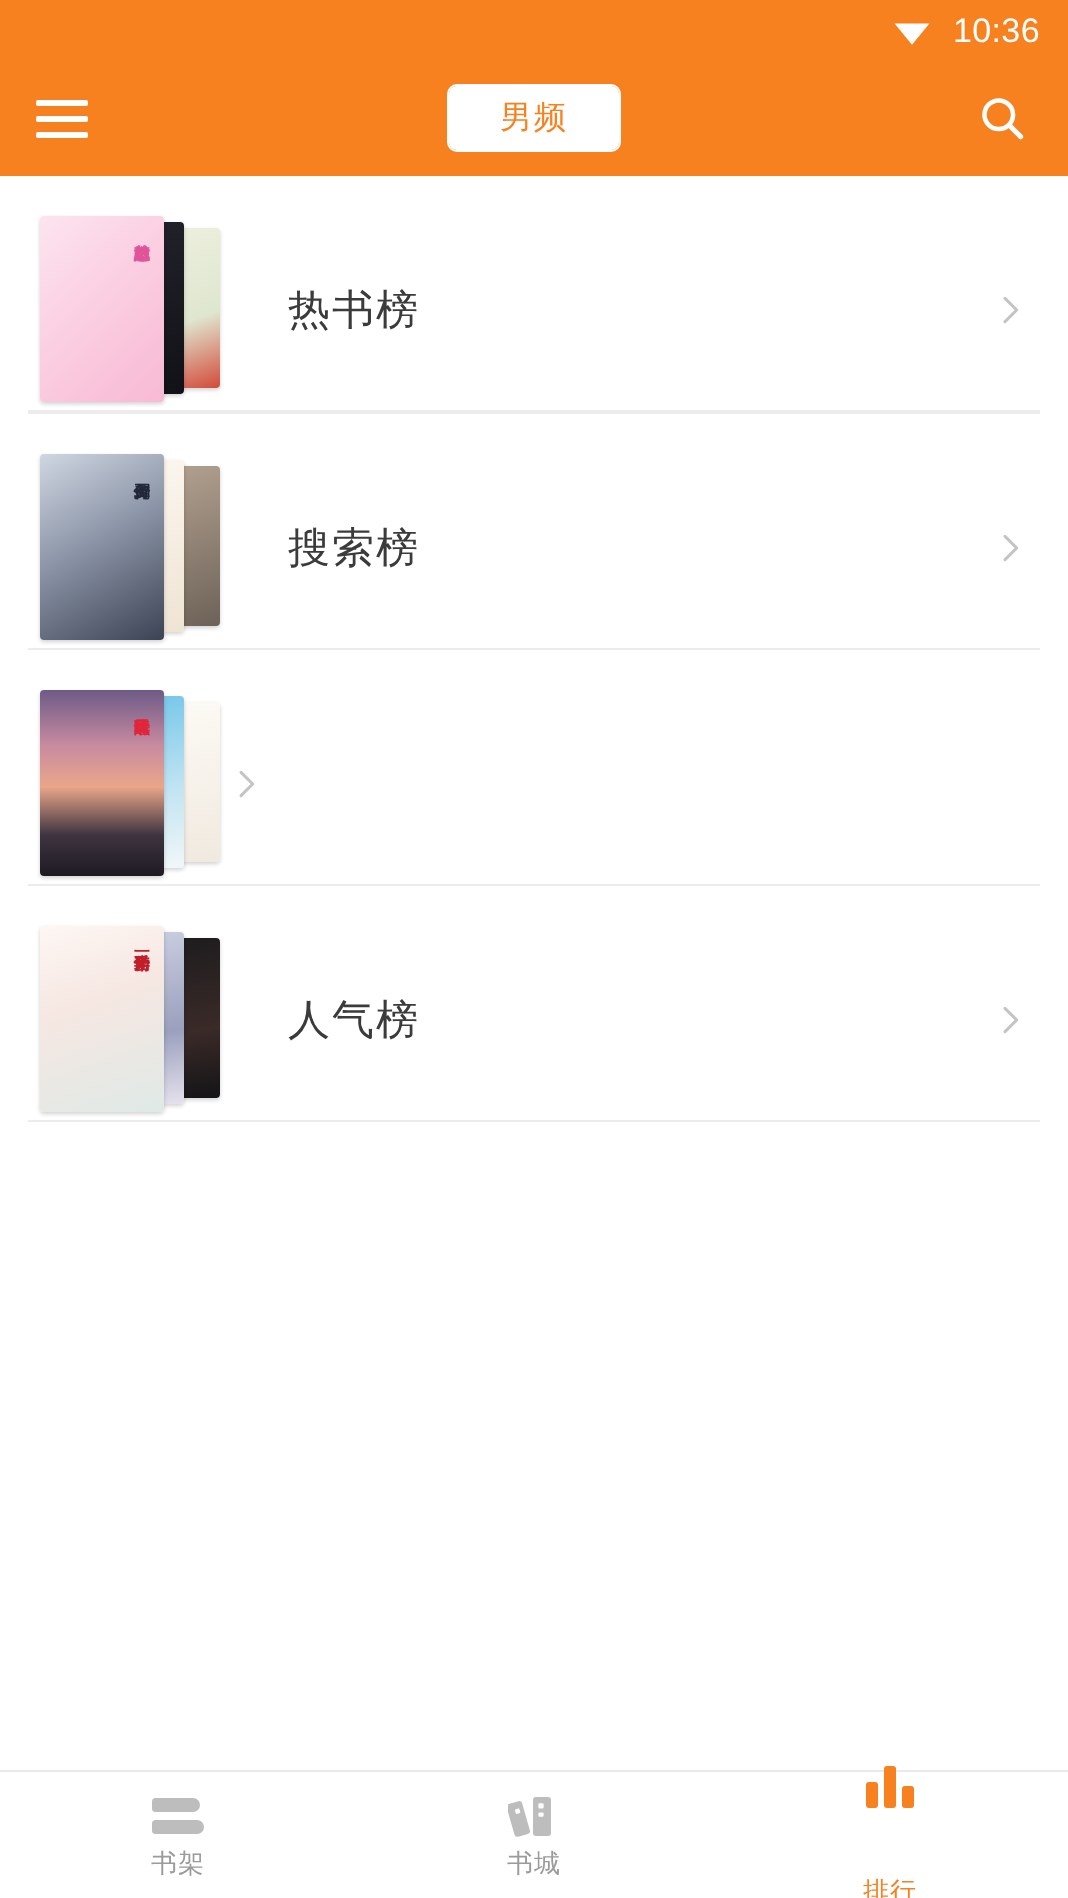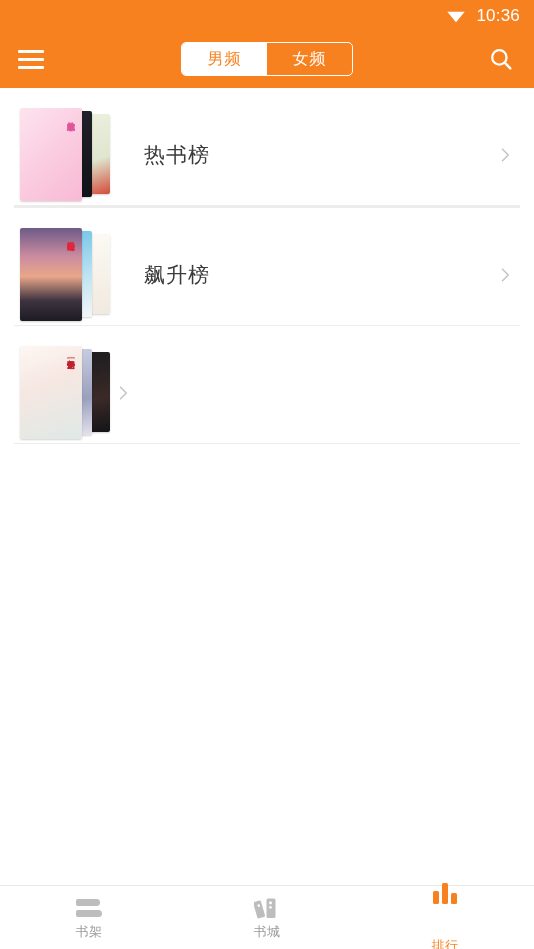--- a/index.html
+++ b/index.html
@@ -110,21 +110,20 @@
 
   <div class="appbar">
     <div class="hamburger">
       <span></span>
       <span></span>
       <span></span>
     </div>
 
     <div class="segctl">
       <div class="seg active">男频</div>
-      <div class="seg inactive">女频</div>
     </div>
 
     <div class="search-btn">
       <svg viewBox="0 0 24 24" width="26" height="26">
         <circle cx="10.5" cy="10.5" r="6.6" fill="none" stroke="#ffffff" stroke-width="2.1"></circle>
         <line x1="15.4" y1="15.4" x2="20.6" y2="20.6" stroke="#ffffff" stroke-width="2.3" stroke-linecap="round"></line>
       </svg>
     </div>
   </div>
 
@@ -145,36 +144,56 @@
         </div>
         <div class="row-label">热书榜</div>
         <div class="chevron">
           <svg viewBox="0 0 24 24" width="20" height="20">
             <polyline points="9,5 16,12 9,19" fill="none" stroke="#c4c4c4" stroke-width="1.8" stroke-linecap="round" stroke-linejoin="round"></polyline>
           </svg>
         </div>
       </div>
       <div class="row-sep"></div>
       <div class="row-sep"></div>
+      <div class="row">
+        <div class="cover-stack">
+          <div class="cover cv-back2">
+            <div class="cover-inner" style="background: linear-gradient(160deg, rgb(185, 167, 149) 0%, rgb(109, 98, 88) 100%);"></div>
+          </div>
+          <div class="cover cv-back1">
+            <div class="cover-inner" style="background: linear-gradient(160deg, rgb(253, 248, 241) 0%, rgb(239, 228, 212) 100%);"></div>
+          </div>
+          <div class="cover cv-front">
+            <div class="cover-inner" style="background: linear-gradient(150deg, rgb(207, 215, 226) 0%, rgb(141, 150, 168) 45%, rgb(59, 67, 84) 100%);">
+              <div class="cv-title" style="color: rgb(35, 40, 58);">剑三夕传奇</div>
+            </div>
+          </div>
+        </div>
+        <div class="row-label">搜索榜</div>
+        <div class="chevron">
+          <svg viewBox="0 0 24 24" width="20" height="20">
+            <polyline points="9,5 16,12 9,19" fill="none" stroke="#c4c4c4" stroke-width="1.8" stroke-linecap="round" stroke-linejoin="round"></polyline>
+          </svg>
+        </div>
+      </div>
       <div class="row-sep"></div>
       <div class="row">
         <div class="cover-stack">
           <div class="cover cv-back2">
             <div class="cover-inner" style="background: linear-gradient(170deg, rgb(253, 251, 246) 0%, rgb(240, 233, 223) 100%);"></div>
           </div>
           <div class="cover cv-back1">
             <div class="cover-inner" style="background: linear-gradient(170deg, rgb(110, 196, 232) 0%, rgb(191, 227, 242) 55%, rgb(242, 247, 249) 100%);"></div>
           </div>
           <div class="cover cv-front">
             <div class="cover-inner" style="background: linear-gradient(rgb(109, 91, 135) 0%, rgb(201, 139, 160) 30%, rgb(233, 166, 137) 52%, rgb(62, 52, 64) 78%, rgb(29, 26, 34) 100%);">
               <div class="cv-title" style="color: rgb(224, 38, 59);">天黑请睡</div>
             </div>
           </div>
         </div>
-        <div class="row-label">飙升榜</div>
         <div class="chevron">
           <svg viewBox="0 0 24 24" width="20" height="20">
             <polyline points="9,5 16,12 9,19" fill="none" stroke="#c4c4c4" stroke-width="1.8" stroke-linecap="round" stroke-linejoin="round"></polyline>
           </svg>
         </div>
       </div>
       <div class="row-sep"></div>
       <div class="row">
         <div class="cover-stack">
           <div class="cover cv-back2">
@@ -182,20 +201,21 @@
           </div>
           <div class="cover cv-back1">
             <div class="cover-inner" style="background: linear-gradient(170deg, rgb(207, 210, 228) 0%, rgb(154, 160, 189) 60%, rgb(230, 226, 238) 100%);"></div>
           </div>
           <div class="cover cv-front">
             <div class="cover-inner" style="background: linear-gradient(160deg, rgb(253, 247, 244) 0%, rgb(246, 231, 226) 40%, rgb(223, 233, 230) 100%);">
               <div class="cv-title" style="color: rgb(192, 31, 42);">为爱一诺千年</div>
             </div>
           </div>
         </div>
+        <div class="row-label">人气榜</div>
         <div class="chevron">
           <svg viewBox="0 0 24 24" width="20" height="20">
             <polyline points="9,5 16,12 9,19" fill="none" stroke="#c4c4c4" stroke-width="1.8" stroke-linecap="round" stroke-linejoin="round"></polyline>
           </svg>
         </div>
       </div>
       <div class="row-sep"></div>
     </div>
 
   <div class="tabbar" id="tabbar-root">

